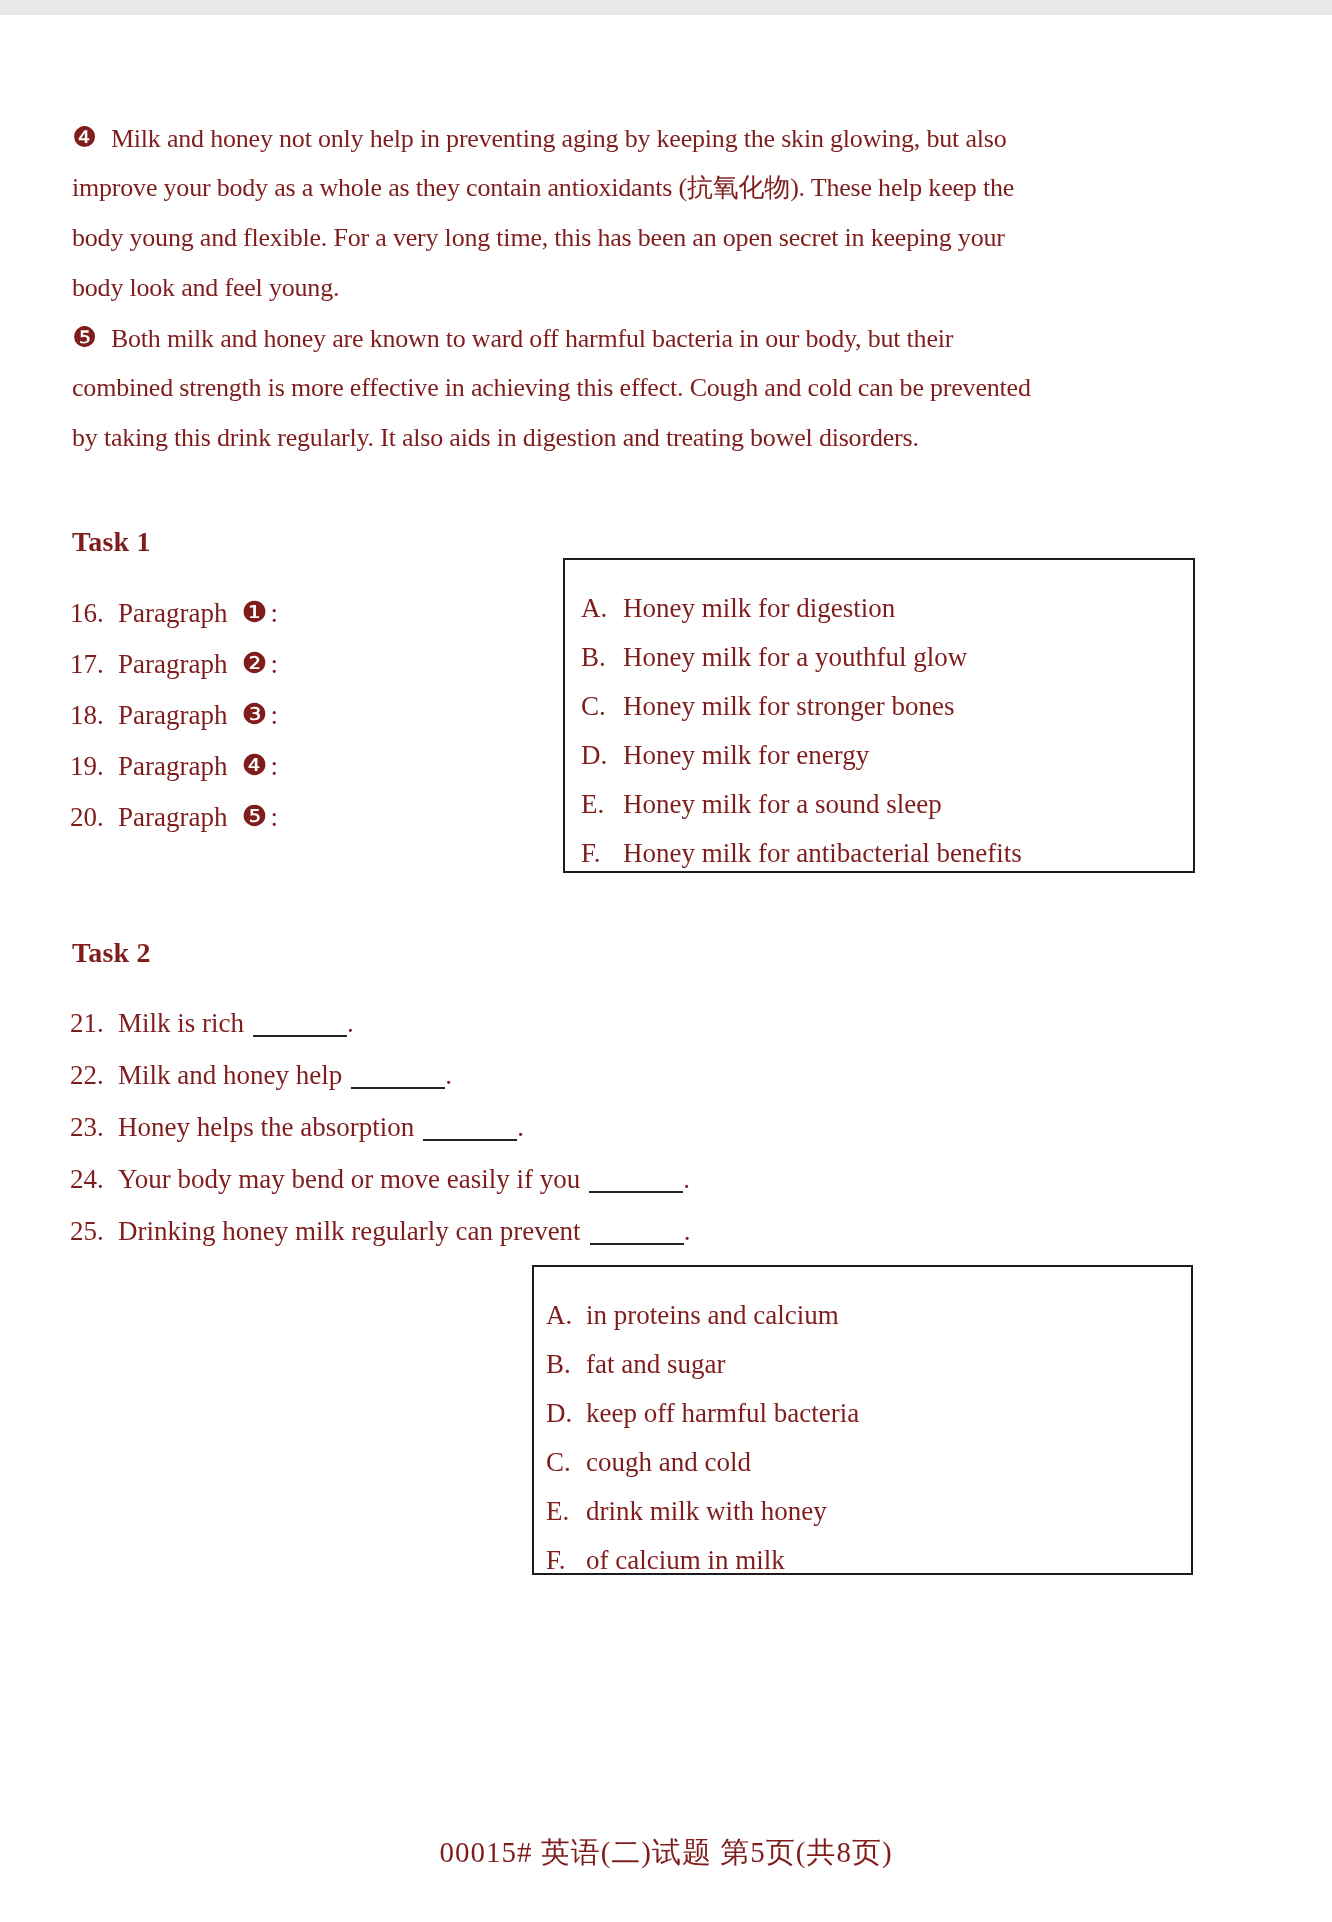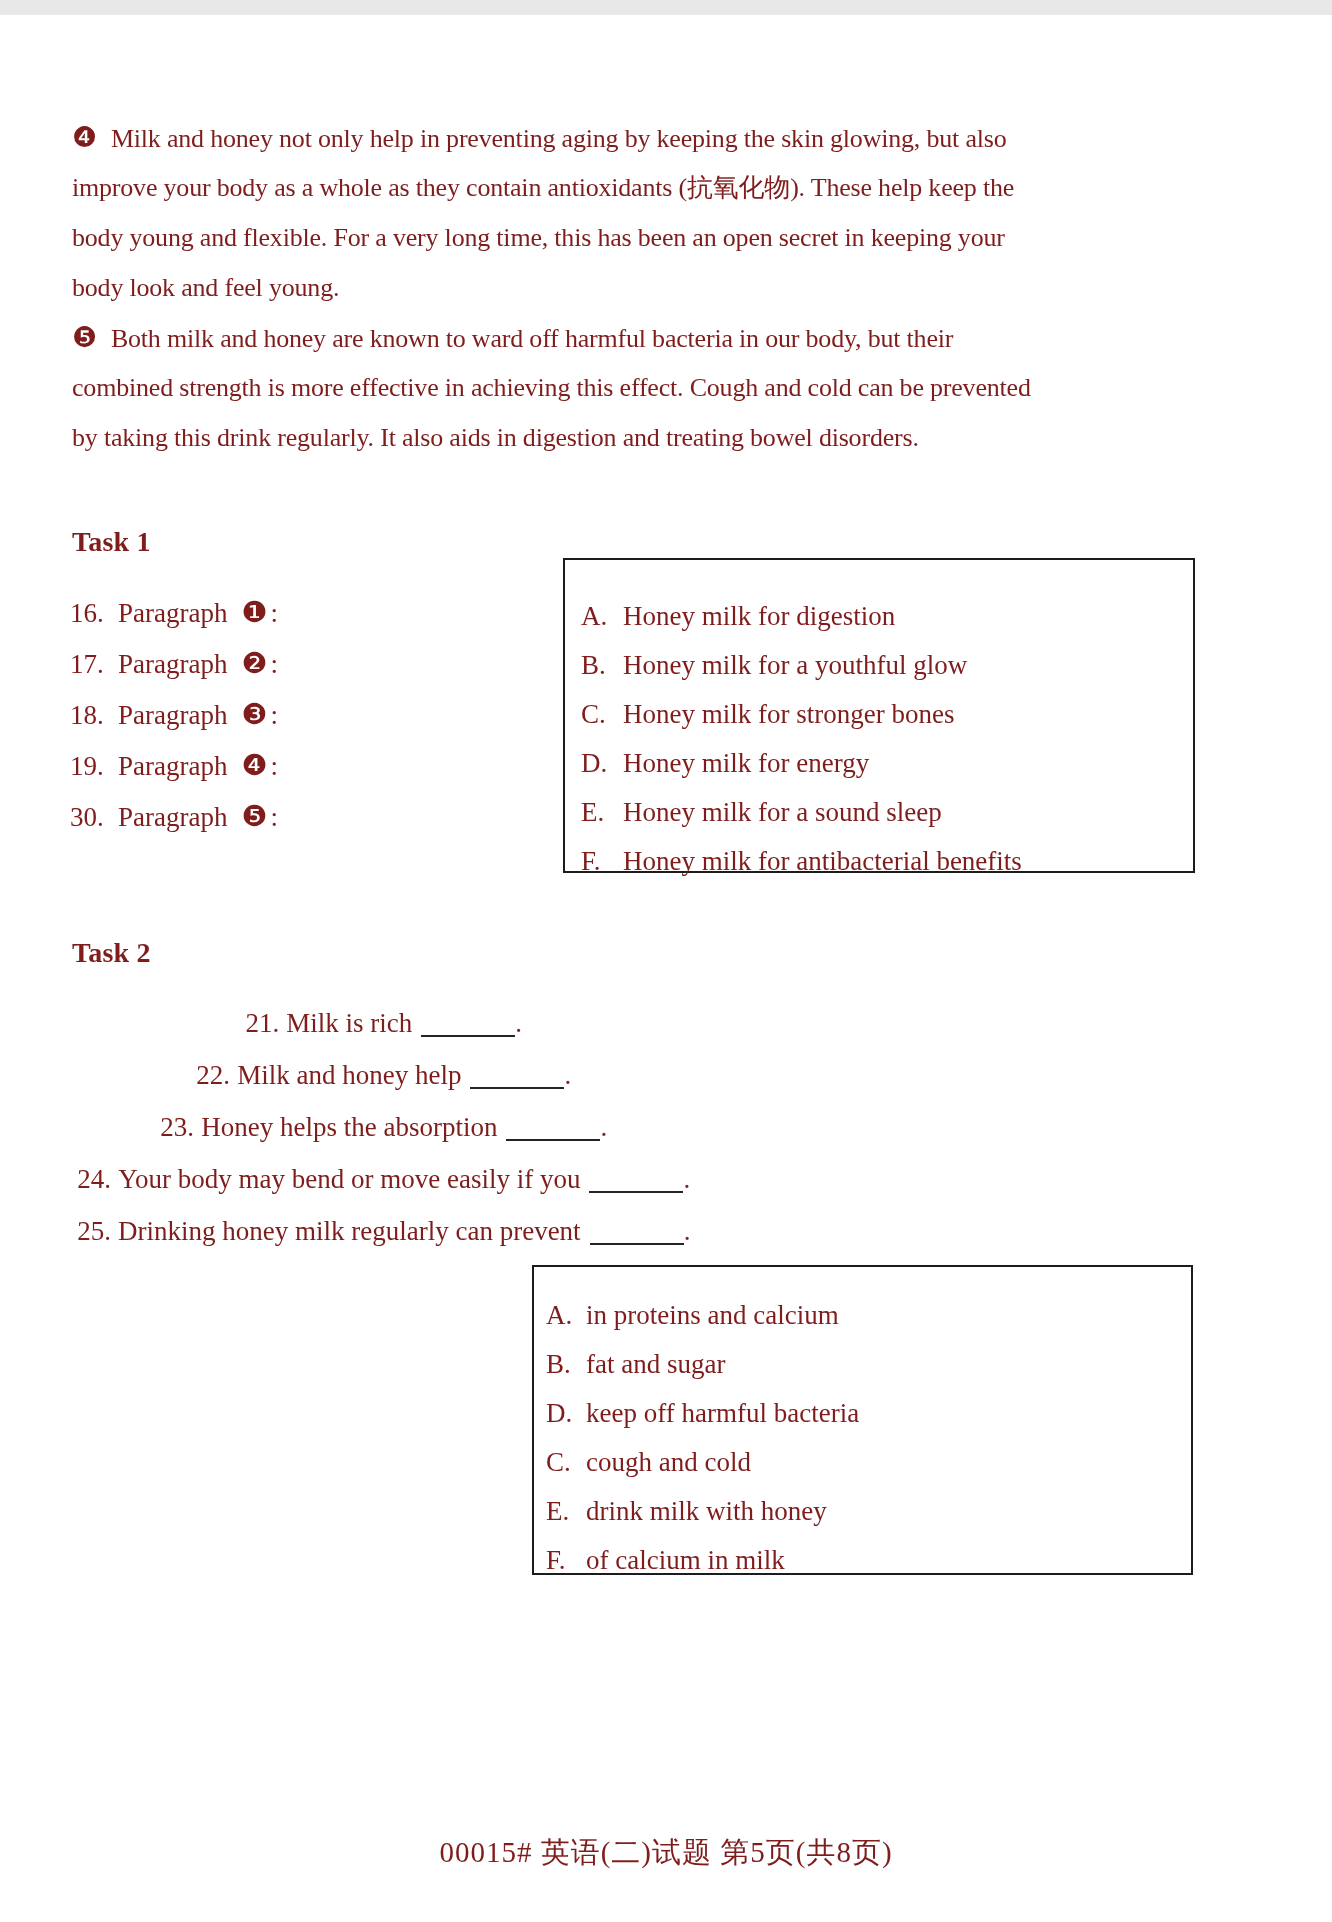--- a/index.html
+++ b/index.html
@@ -15,29 +15,29 @@
   #para5 { top:298px; }
   .pline { height:50px; line-height:50px; font-size:26px; letter-spacing:-0.2px; white-space:nowrap; }
   .pmark { font-family:"DejaVu Sans", sans-serif; font-size:28px; margin-right:14px; }
   
   .task-title { position:absolute; left:72px; font-size:28px; font-weight:bold; line-height:40px; letter-spacing:0.2px; }
   #task1-title { top:507px;text-align:center; }
   #task2-title { top:918px; }
   
   .items { position:absolute; left:70px; }
   #task1-items { top:572px; }
-  #task2-items { top:982px;text-align:center; }
+  #task2-items { top:982px; }
   .item { height:51px; line-height:51px; font-size:27px; white-space:nowrap; }
   #task2-items .item { height:52px; line-height:52px; }
   .inum { display:inline-block; width:48px; }
   .imark { font-family:"DejaVu Sans", sans-serif; font-size:29px; margin-left:14px; margin-right:3px; }
   .blank { display:inline-block; width:94px; height:26px; border-bottom:2px solid #242424; margin-left:9px; vertical-align:-5px; }
   
   .obox { position:absolute; border:2.5px solid #1c1c1c; background:#fff; box-sizing:border-box; }
-  #box1 { left:563px; top:543px; width:632px; height:315px; padding-top:32px; }
+  #box1 { left:563px; top:543px; width:632px; height:315px; padding-top:24px; }
   #box2 { left:532px; top:1250px; width:661px; height:310px; padding-top:24px; }
   .opt { height:49px; line-height:49px; font-size:27px; white-space:nowrap; }
   .olet { display:inline-block; margin-left:16px; width:42px; }
   #box2 .olet { margin-left:12px; width:40px; }
   
   .footer { position:absolute; left:0; right:0; top:1818px; text-align:center; font-size:29px; letter-spacing:1px; }
 </style>
 </head>
 <body>
 
@@ -56,21 +56,21 @@
     <div class="pline">by taking this drink regularly. It also aids in digestion and treating bowel disorders.</div>
   </div>
 
   <div class="task-title" id="task1-title">Task 1</div>
 
   <div class="items" id="task1-items">
     <div class="item"><span class="inum">16.</span><span>Paragraph</span><span class="imark">❶</span><span>:</span></div>
     <div class="item"><span class="inum">17.</span><span>Paragraph</span><span class="imark">❷</span><span>:</span></div>
     <div class="item"><span class="inum">18.</span><span>Paragraph</span><span class="imark">❸</span><span>:</span></div>
     <div class="item"><span class="inum">19.</span><span>Paragraph</span><span class="imark">❹</span><span>:</span></div>
-    <div class="item"><span class="inum">30.</span><span>Paragraph</span><span class="imark">❺</span><span>:</span></div>
+    <div class="item"><span class="inum">20.</span><span>Paragraph</span><span class="imark">❺</span><span>:</span></div>
   </div>
 
   <div class="obox" id="box1">
     <div class="opt"><span class="olet">A.</span><span>Honey milk for digestion</span></div>
     <div class="opt"><span class="olet">B.</span><span>Honey milk for a youthful glow</span></div>
     <div class="opt"><span class="olet">C.</span><span>Honey milk for stronger bones</span></div>
     <div class="opt"><span class="olet">D.</span><span>Honey milk for energy</span></div>
     <div class="opt"><span class="olet">E.</span><span>Honey milk for a sound sleep</span></div>
     <div class="opt"><span class="olet">F.</span><span>Honey milk for antibacterial benefits</span></div>
   </div>

